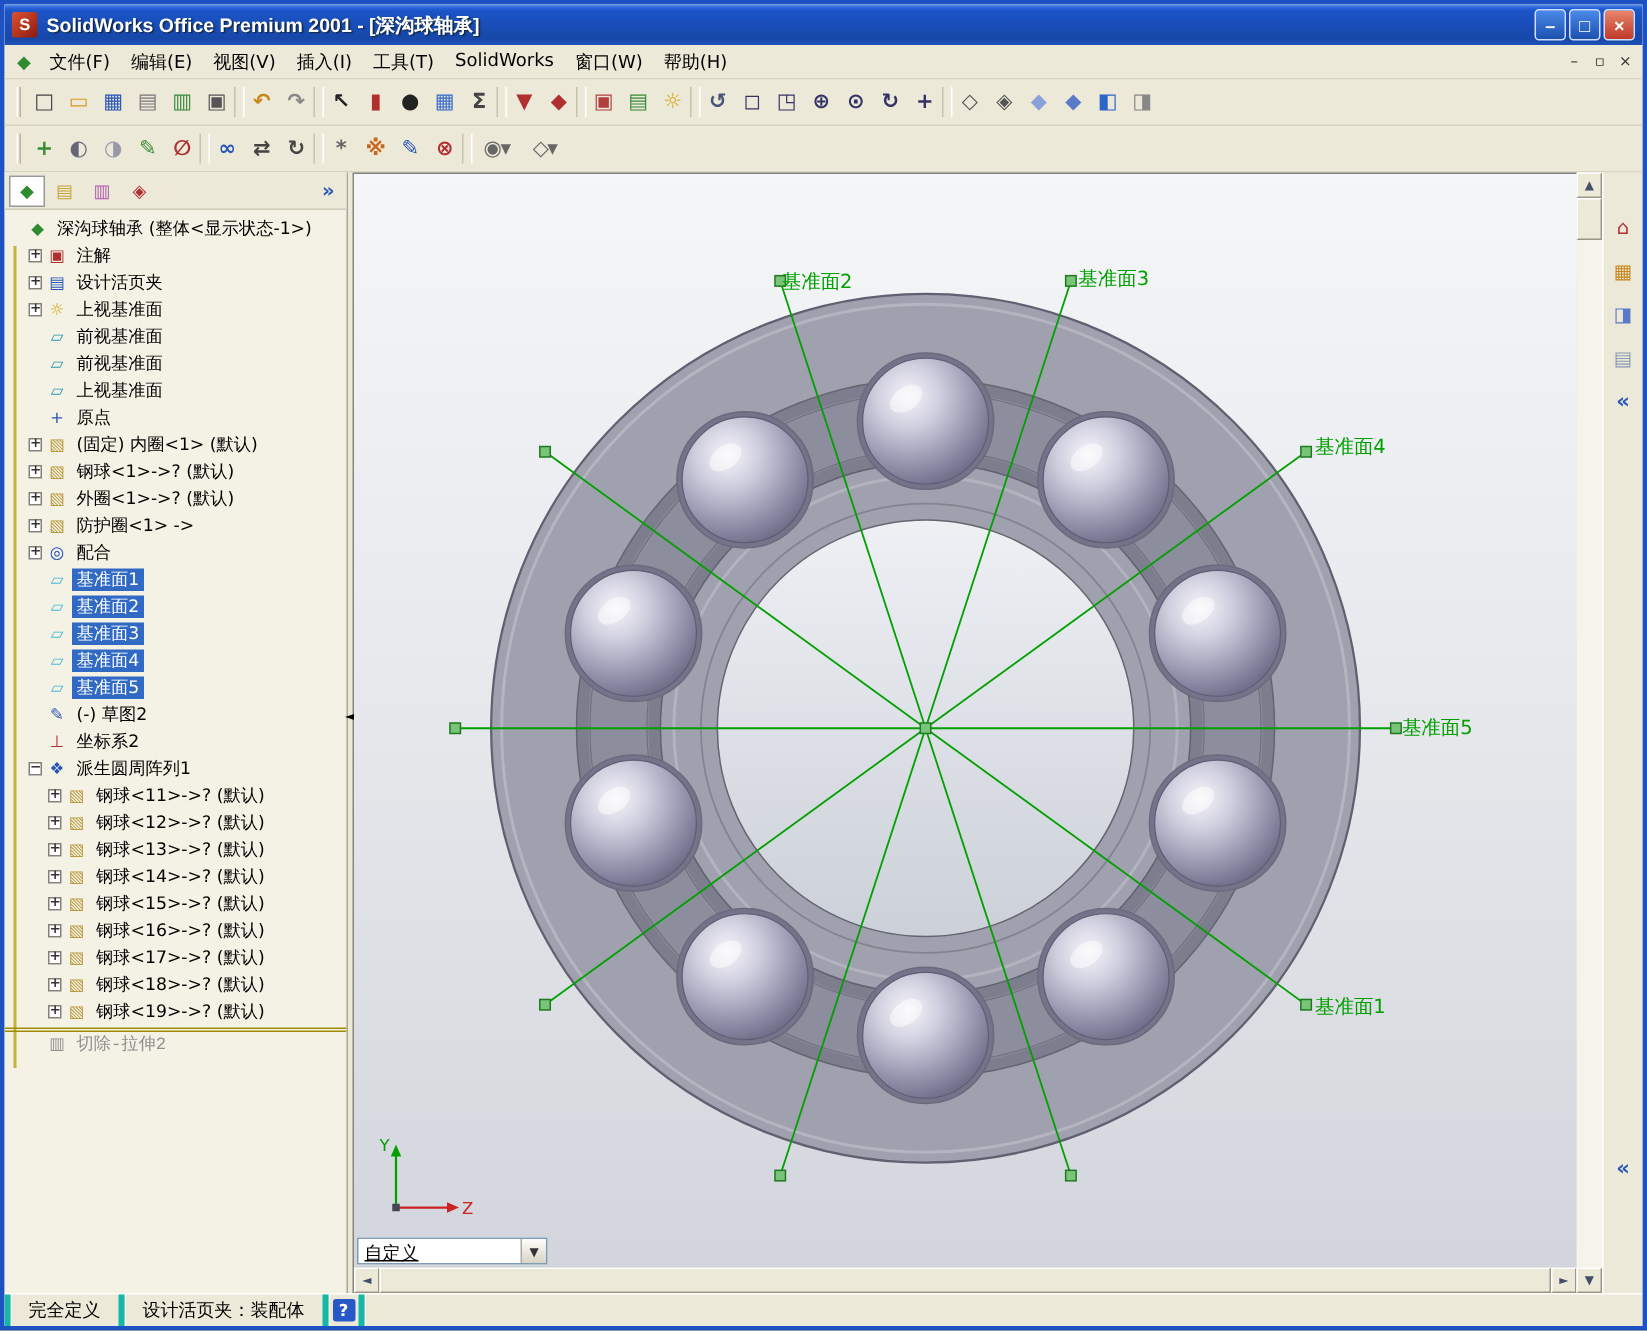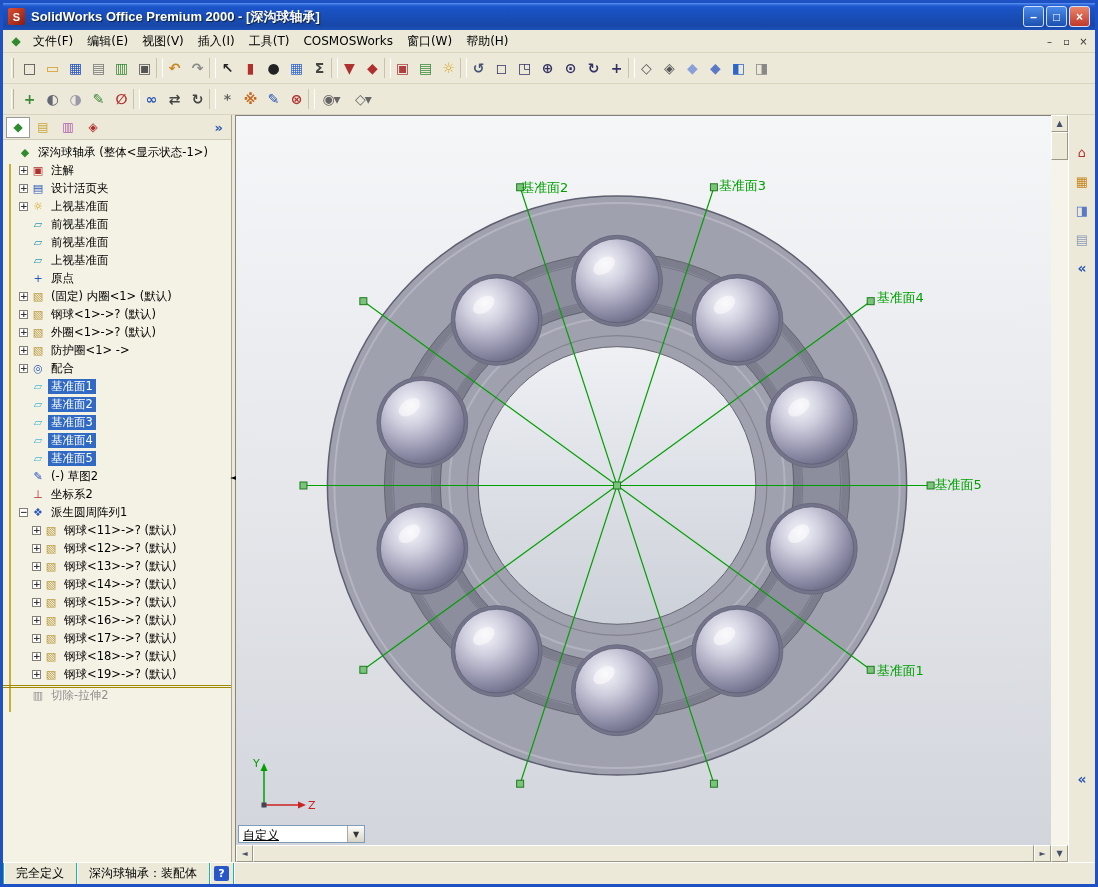--- a/index.html
+++ b/index.html
@@ -15,21 +15,21 @@
   .title-text { text-shadow:1px 1px 1px #123; white-space:nowrap; }
   .tb-buttons { margin-left:auto; display:flex; gap:2px; }
   .tb-btn { width:21px; height:21px; border-radius:3px; border:1px solid #cfe0ff;
     background:linear-gradient(#4a8ae8,#1c50b0); color:#fff; font-size:12px; font-weight:bold;
     display:flex; align-items:center; justify-content:center; }
   .tb-btn.close { background:linear-gradient(#e8856a,#c0392b); }
   
   .menubar { height:23px; flex:none; display:flex; align-items:center; font-size:12px;
     background:#ECE9D8; border-bottom:1px solid #d8d4c0; padding:0 3px; }
   .app-icon { width:16px; text-align:center; color:#2e8b2e; font-size:12px; margin:0 2px; }
-  .menu-host { display:flex; align-items:center; }
+  .menu-host { display:flex; }
   .menu-item { padding:3px 7px; white-space:nowrap; }
   .child-controls { margin-left:auto; display:flex; }
   .child-btn { width:17px; height:15px; display:flex; align-items:center; justify-content:center;
     font-size:10px; color:#333; }
   
   .toolbar { height:31px; flex:none; display:flex; align-items:center; background:#ECE9D8;
     border-bottom:1px solid #d8d4c0; padding-left:4px; }
   .grip { width:3px; height:20px; border-left:1px solid #fff; border-right:1px solid #b8b4a0; margin:0 4px; }
   .tbtn { width:23px; height:23px; flex:none; display:flex; align-items:center; justify-content:center;
     font-size:14px; font-weight:bold; }
@@ -49,21 +49,21 @@
   .tree { flex:1; position:relative; font-size:11.5px; padding-top:3px; overflow:hidden; }
   .tree::before { content:""; position:absolute; left:6px; top:24px; bottom:150px; width:2px;
     background:#b89b00; opacity:.75; }
   .trow { height:18px; display:flex; align-items:center; gap:3px; white-space:nowrap; position:relative; }
   .texp { width:9px; height:9px; flex:none; border:1px solid #848078; background:#fff; color:#333;
     font-size:9px; line-height:7px; text-align:center; font-weight:bold; }
   .texp:empty { visibility:hidden; }
   .ticon { width:14px; flex:none; text-align:center; font-size:11px; }
   .tlabel { padding:0 3px; }
   .trow.selected .tlabel { background:#316AC5; color:#fff; }
-  .trow.grayed .tlabel { color:#909090; }
+  .trow.grayed .tlabel { color:#909090;font-family:Liberation Mono, monospace; }
   .trow.rollback { border-top:3px double #a08a00; margin-top:2px; }
   
   .splitter { width:4px; flex:none; background:#ECE9D8; border-right:1px solid #8a877a; position:relative; }
   .collapse-arrow { position:absolute; top:358px; left:-2px; font-size:8px; color:#000; }
   
   .viewport-col { flex:1; display:flex; flex-direction:column; min-width:0; }
   .canvas { position:relative; flex:1; overflow:hidden; border-top:1px solid #808080;
     background:linear-gradient(#f5f6f8 0%,#e4e6ea 55%,#d2d5dc 100%); }
   .canvas svg.model { position:absolute; inset:0; width:100%; height:100%; }
   .triad { position:absolute; left:12px; bottom:24px; }
@@ -85,52 +85,52 @@
   .rstrip { width:27px; flex:none; background:#ECE9D8; border-left:1px solid #fff;
     display:flex; flex-direction:column; align-items:center; padding:26px 0 10px; gap:7px; }
   .rbtn { width:22px; height:22px; display:flex; align-items:center; justify-content:center; font-size:13px; }
   .rbtn.chev { font-weight:bold; font-size:14px; }
   .rbtn.gap { margin-top:auto; margin-bottom:62px; }
   
   .statusbar { height:22px; flex:none; display:flex; align-items:center; background:#ECE9D8;
     border-top:1px solid #fff; font-size:12px; }
   .sb-doc { flex:1; padding-left:8px; }
   .sb-cell { height:100%; display:flex; align-items:center; padding:0 12px;
-    border-left:1px solid #14b8a6; box-shadow:inset 1px 0 #fff; white-space:nowrap; }
+    border-left:4px solid #14b8a6; box-shadow:inset 1px 0 #fff; white-space:nowrap; }
   .sb-help { width:24px; justify-content:center; padding:0; }
   .sb-help span { width:15px; height:15px; background:#2858c8; color:#fff; border-radius:2px;
     font-size:11px; font-weight:bold; display:flex; align-items:center; justify-content:center; }
   .sb-empty { width:64px; }
 </style>
 </head>
 <body>
 
 <div class="window">
 
   <div class="titlebar">
     <span class="title-icon">S</span>
-    <span class="title-text">SolidWorks Office Premium 2000 - [深沟球轴承]</span>
+    <span class="title-text">SolidWorks Office Premium 2001 - [深沟球轴承]</span>
     <div class="tb-buttons">
 
     <span class="tb-btn">–</span>
         <span class="tb-btn">□</span>
         <span class="tb-btn close">×</span>
       </div>
   </div>
 
   <div class="menubar">
     <span class="app-icon">◆</span>
     <div class="menu-host">
 
     <span class="menu-item">文件(F)</span>
         <span class="menu-item">编辑(E)</span>
         <span class="menu-item">视图(V)</span>
         <span class="menu-item">插入(I)</span>
         <span class="menu-item">工具(T)</span>
-        <span class="menu-item">COSMOSWorks</span>
+        <span class="menu-item">SolidWorks</span>
         <span class="menu-item">窗口(W)</span>
         <span class="menu-item">帮助(H)</span>
       </div>
     <div class="child-controls">
 
     <span class="child-btn">–</span>
         <span class="child-btn">▫</span>
         <span class="child-btn">×</span>
       </div>
   </div>
@@ -497,19 +497,19 @@
         <span class="rbtn" style="color: rgb(200, 134, 30);">▦</span>
         <span class="rbtn" style="color: rgb(90, 122, 200);">◨</span>
         <span class="rbtn" style="color: rgb(138, 154, 184);">▤</span>
         <span class="rbtn chev" style="color: rgb(40, 85, 184);">«</span>
         <span class="rbtn chev gap" style="color: rgb(40, 85, 184);">«</span>
       </div>
   </div>
 
   <div class="statusbar">
     <span class="sb-cell">完全定义</span>
-    <span class="sb-cell">深沟球轴承：装配体</span>
+    <span class="sb-cell">设计活页夹：装配体</span>
     <span class="sb-cell sb-help">
         <span>?</span>
       </span>
     <span class="sb-cell sb-empty"></span>
   </div>
 </div>
 
 </body></html>

